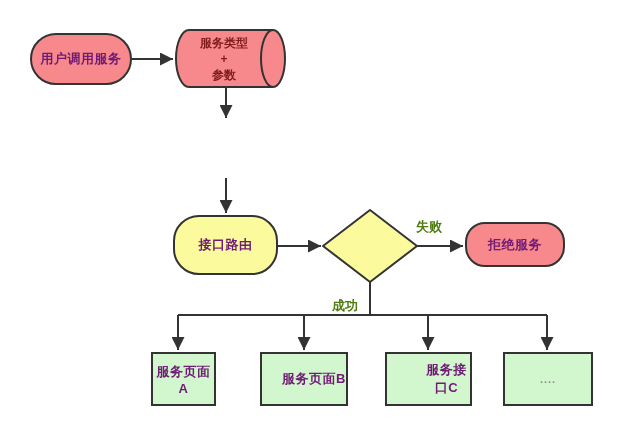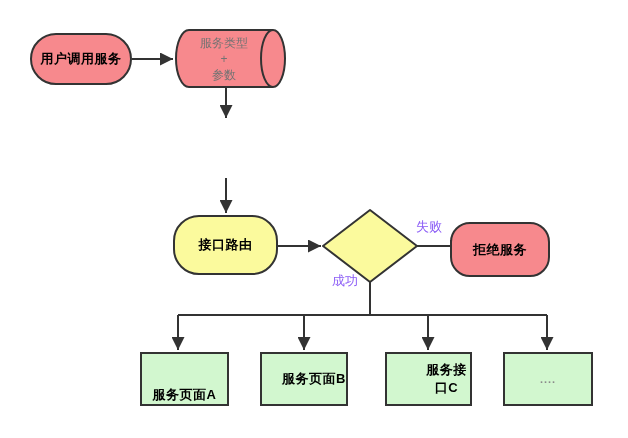--- a/index.html
+++ b/index.html
@@ -21,71 +21,71 @@
     top: 0;
   }
   .node {
     position: absolute;
     box-sizing: border-box;
     border: 2px solid #333333;
     display: flex;
     align-items: center;
     justify-content: center;
     text-align: center;
-    color: #000000;
+    color: #701a75;
     font-size: 13px;
     font-weight: bold;
     letter-spacing: 0.5px;
   }
   .capsule {
     left: 30px; top: 33px; width: 102px; height: 52px;
     background: #F7898D;
     border-radius: 26px;
   }
   .rounded {
-    left: 450px; top: 222px; width: 100px; height: 55px;
+    left: 465px; top: 222px; width: 100px; height: 45px;
     background: #F7898D;
     border-radius: 20px;
   }
   .process { background: #FBFA9D; }
   .proc1 { left: 173px; top: 120px; width: 105px; height: 58px; }
   .proc2 { left: 173px; top: 215px; width: 105px; height: 60px; border-radius: 26px; }
   .leaf { background: #D2F7CF; top: 352px; height: 54px; }
-  .leaf1 { left: 140px; width: 89px; align-items: flex-end; }
+  .leaf1 { left: 151px; width: 65px; }
   .leaf2 { left: 260px; width: 88px; padding-left: 20px; }
   .leaf3 { left: 385px; width: 87px; padding-left: 36px; }
   .leaf4 { left: 503px; width: 90px; color: #8a8a8a; font-size: 11px; letter-spacing: 1px; }
   .overlay-label {
     position: absolute;
     display: flex;
     align-items: center;
     justify-content: center;
     text-align: center;
-    color: #737373;
+    color: #7f1d1d;
     font-size: 13px;
-    font-weight: normal;
+    font-weight: bold;
     pointer-events: none;
   }
   .params-label {
     left: 185px; top: 32px; width: 78px; height: 54px;
     white-space: pre-line;
     font-size: 12px;
     line-height: 1.35;
   }
   .diamond-label {
     left: 323px; top: 210px; width: 94px; height: 72px;
   }
   .edge-label {
     position: absolute;
-    color: #8b5cf6;
+    color: #4d7c0f;
     font-size: 13px;
-    font-weight: normal;
+    font-weight: bold;
   }
   .fail-label { left: 416px; top: 218px; }
-  .success-label { left: 332px; top: 272px; }
+  .success-label { left: 332px; top: 297px; }
 </style>
 </head>
 <body>
 
 <div class="canvas">
 
   <svg class="wires" width="628" height="438" viewBox="0 0 628 438">
     <defs>
       <marker id="arrow" viewBox="0 0 10 10" refX="10" refY="5" markerWidth="6.5" markerHeight="6.5" orient="auto-start-reverse">
         <path d="M 0 0 L 10 5 L 0 10 z" fill="#333333"></path>

